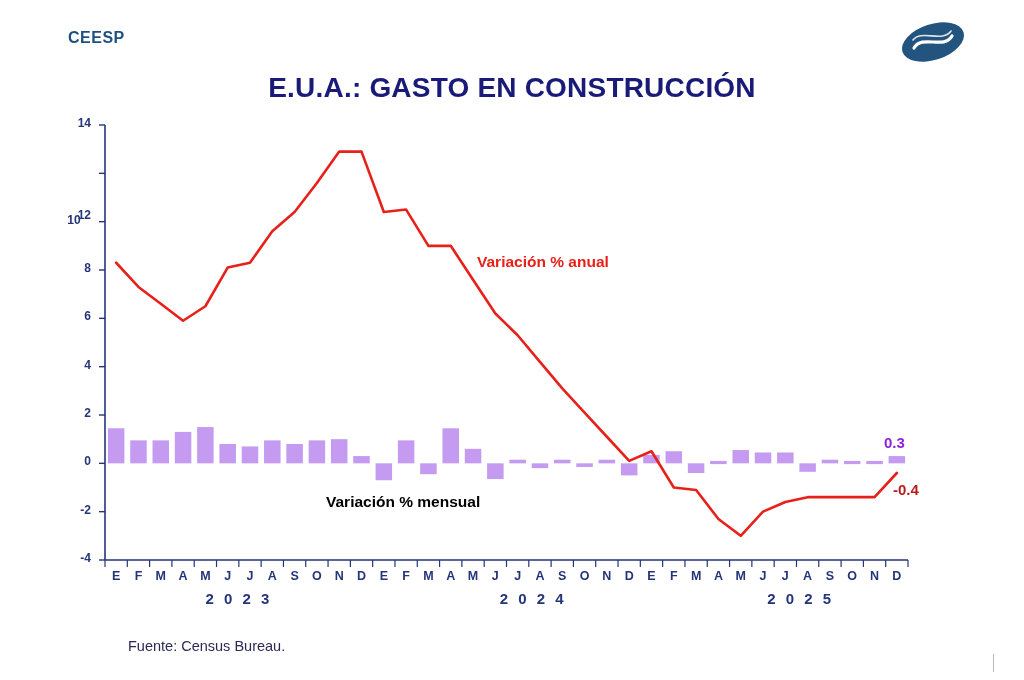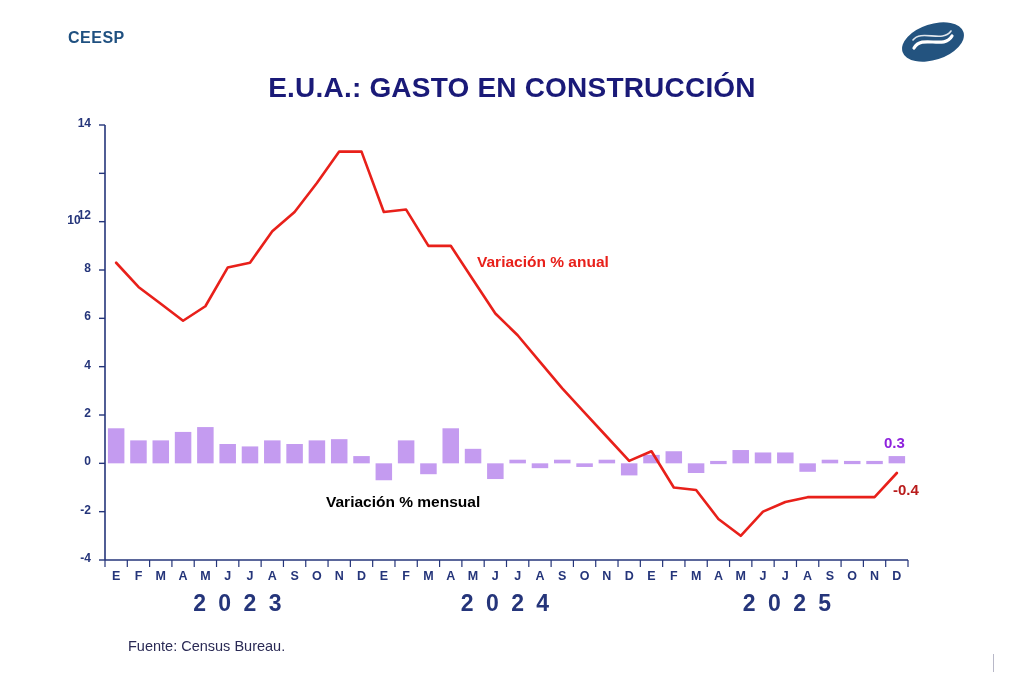--- a/index.html
+++ b/index.html
@@ -64,21 +64,21 @@
   .month-label {
     position: absolute;
     font-size: 12.5px;
     font-weight: bold;
     color: #25357a;
     text-align: center;
     width: 22px;
   }
   .year-label {
     position: absolute;
-    font-size: 23px;
+    font-size: 15px;
     font-weight: bold;
     color: #25357a;
     text-align: center;
     letter-spacing: 3px;
   }
   #legend-anual {
     position: absolute;
     left: 477px;
     top: 253px;
     font-size: 15.5px;
@@ -281,15 +281,15 @@
     <div class="month-label" style="left: 707.403px; top: 569px;">A</div>
     <div class="month-label" style="left: 729.708px; top: 569px;">M</div>
     <div class="month-label" style="left: 752.014px; top: 569px;">J</div>
     <div class="month-label" style="left: 774.319px; top: 569px;">J</div>
     <div class="month-label" style="left: 796.625px; top: 569px;">A</div>
     <div class="month-label" style="left: 818.931px; top: 569px;">S</div>
     <div class="month-label" style="left: 841.236px; top: 569px;">O</div>
     <div class="month-label" style="left: 863.542px; top: 569px;">N</div>
     <div class="month-label" style="left: 885.847px; top: 569px;">D</div>
     <div class="year-label" style="left: 178.833px; width: 120px; text-align: center; top: 590px;">2 0 2 3</div>
-    <div class="year-label" style="left: 446.5px; width: 120px; text-align: center; top: 590px;">2 0 2 4</div>
+    <div class="year-label" style="left: 446.5px; width: 120px; text-align: right; top: 590px;">2 0 2 4</div>
     <div class="year-label" style="left: 714.167px; width: 120px; text-align: right; top: 590px;">2 0 2 5</div>
   </div>
 
 </body></html>

